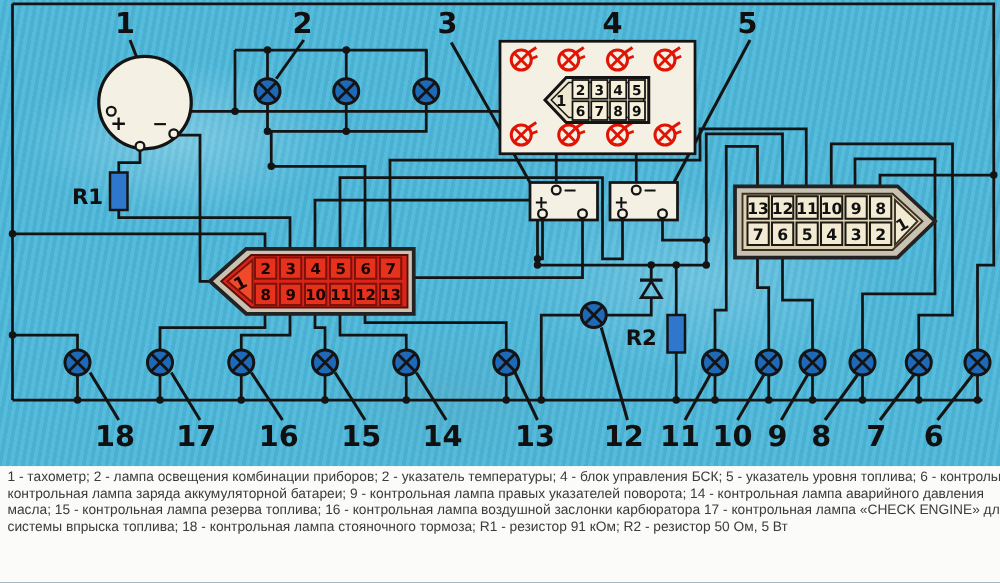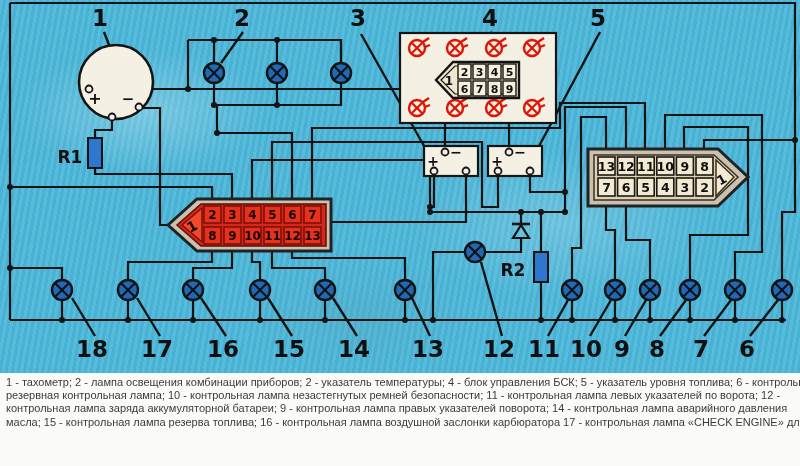--- a/index.html
+++ b/index.html
@@ -376,17 +376,17 @@
         <rect x="656.8" y="178" width="17" height="18" fill="#f2ead2" stroke="#1c1812" stroke-width="1.6"></rect>
         <text x="665.3" y="192" font-size="12.5" font-weight="bold" fill="#101010" text-anchor="middle">4</text>
         <rect x="676.4" y="178" width="17" height="18" fill="#f2ead2" stroke="#1c1812" stroke-width="1.6"></rect>
         <text x="684.9" y="192" font-size="12.5" font-weight="bold" fill="#101010" text-anchor="middle">3</text>
         <rect x="696" y="178" width="17" height="18" fill="#f2ead2" stroke="#1c1812" stroke-width="1.6"></rect>
         <text x="704.5" y="192" font-size="12.5" font-weight="bold" fill="#101010" text-anchor="middle">2</text>
       </svg>
   </div>
   <div id="caption">
       <div class="capline">1 - тахометр; 2 - лампа освещения комбинации приборов; 2 - указатель температуры; 4 - блок управления БСК; 5 - указатель уровня топлива; 6 - контрольная</div>
-      <div class="capline">резервная контрольная лампа; 10 - контрольная лампа незастегнутых ремней безопасности; 11 - контрольная лампа левых указателей по ворота; 12 -</div>
       <div class="capline">контрольная лампа заряда аккумуляторной батареи; 9 - контрольная лампа правых указателей поворота; 14 - контрольная лампа аварийного давления</div>
       <div class="capline">масла; 15 - контрольная лампа резерва топлива; 16 - контрольная лампа воздушной заслонки карбюратора 17 - контрольная лампа «CHECK ENGINE» для</div>
+      <div class="capline">системы впрыска топлива; 18 - контрольная лампа стояночного тормоза; R1 - резистор 91 кОм; R2 - резистор 50 Ом, 5 Вт</div>
     </div>
 </div>
 
 </body></html>

